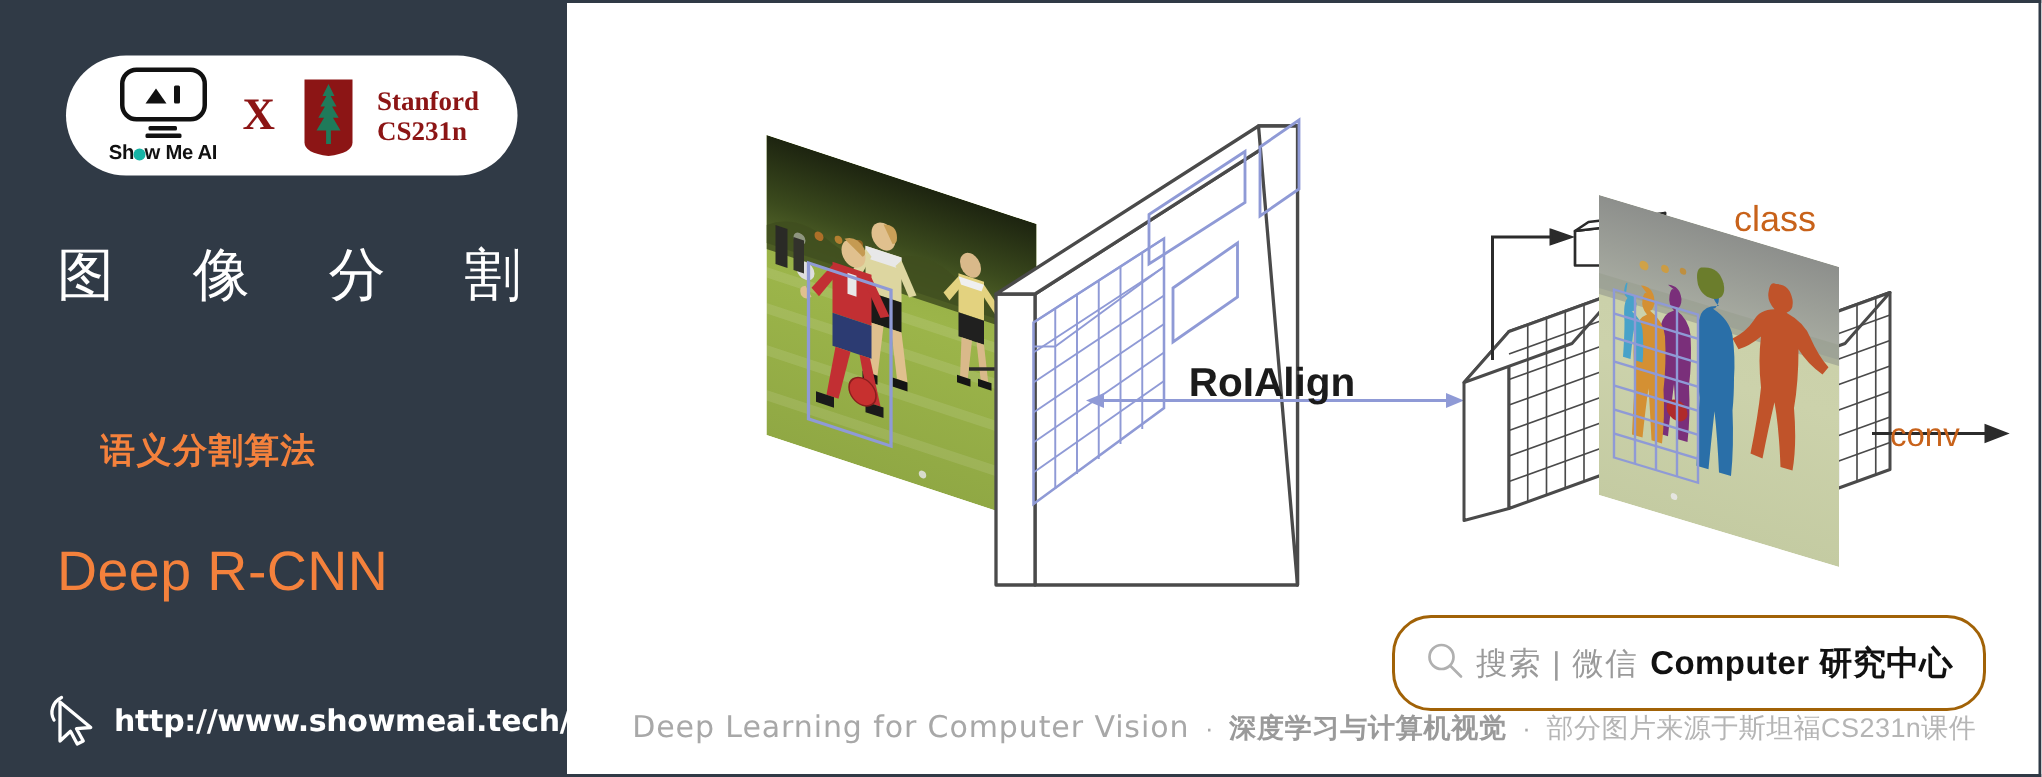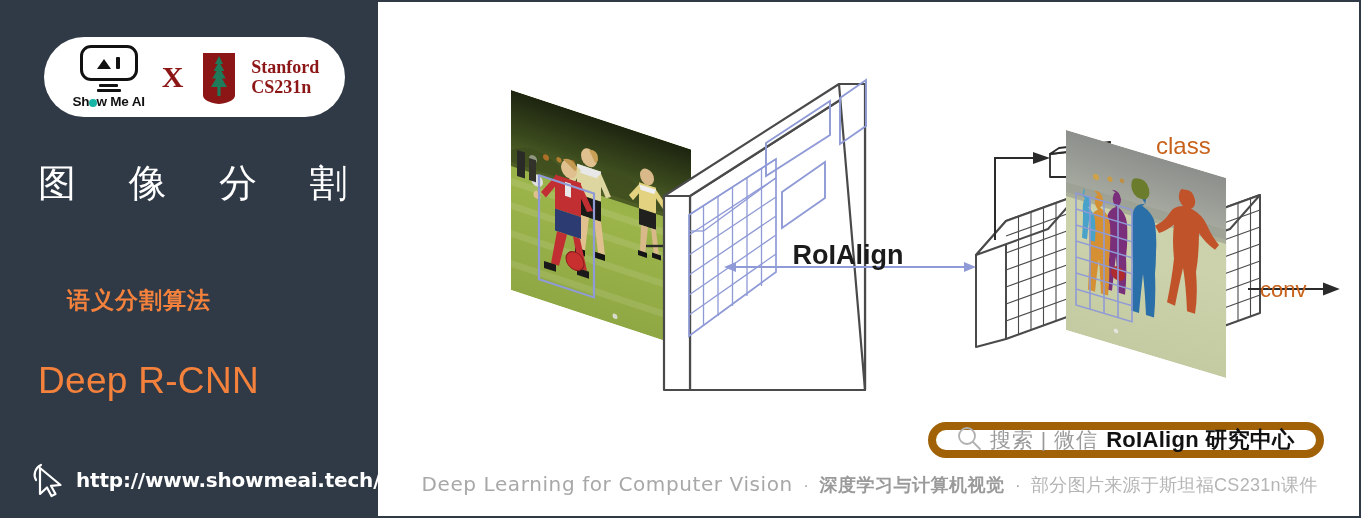--- a/index.html
+++ b/index.html
@@ -94,22 +94,22 @@
     border-bottom:2px solid #303a46;
     box-sizing:border-box;
   }
 
   #figure{
     position:absolute;left:0;top:0;width:983px;height:420px;
   }
 
   
   #search-pill{
-    position:absolute;left:550px;top:420px;width:396px;height:36px;
-    border:8px solid #a16207;border-radius:26px;box-sizing:border-box;
+    position:absolute;left:550px;top:408px;width:396px;height:64px;
+    border:2px solid #a16207;border-radius:26px;box-sizing:border-box;
     display:flex;align-items:center;gap:8px;padding-left:20px;
   }
   #search-icon{flex:0 0 auto;}
   #search-label{color:#9a9a9a;font-size:21px;letter-spacing:1px;white-space:nowrap;}
   #search-brand{color:#111;font-size:22px;font-weight:bold;white-space:nowrap;letter-spacing:0.3px;}
 
   
   #footer{
     position:absolute;left:0;top:470px;width:983px;
     text-align:center;white-space:nowrap;
@@ -457,21 +457,21 @@
     </div>
 
     <div id="search-pill">
       <span id="search-icon">
         <svg viewBox="0 0 26 26" width="26" height="26">
           <circle cx="11" cy="11" r="8" fill="none" stroke="#b0b0b0" stroke-width="1.8"></circle>
           <line x1="17" y1="17" x2="24" y2="24" stroke="#b0b0b0" stroke-width="1.8" stroke-linecap="round"></line>
         </svg>
       </span>
       <span id="search-label">搜索 | 微信</span>
-      <span id="search-brand">RoIAlign 研究中心</span>
+      <span id="search-brand">Computer 研究中心</span>
     </div>
 
     <div id="footer">
       <span class="en">Deep Learning for Computer Vision</span>
       <span class="sep">·</span>
       <span class="cn-b">深度学习与计算机视觉</span>
       <span class="sep">·</span>
       <span class="cn">部分图片来源于斯坦福CS231n课件</span>
     </div>
 

